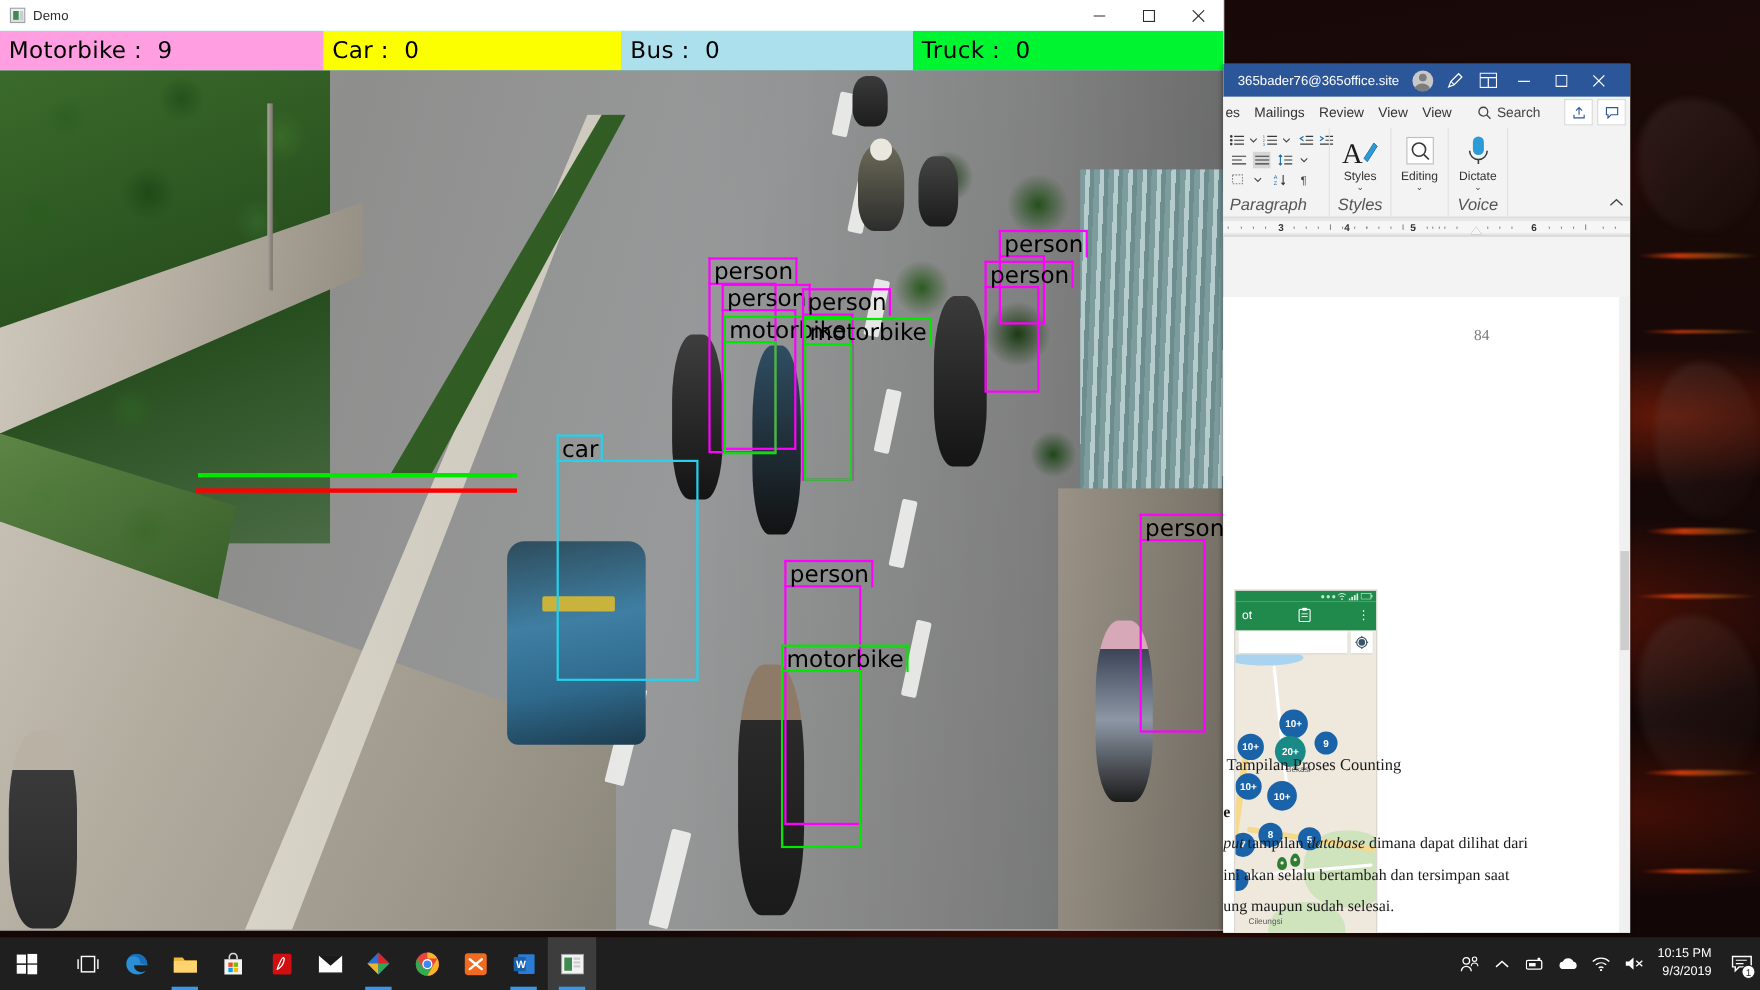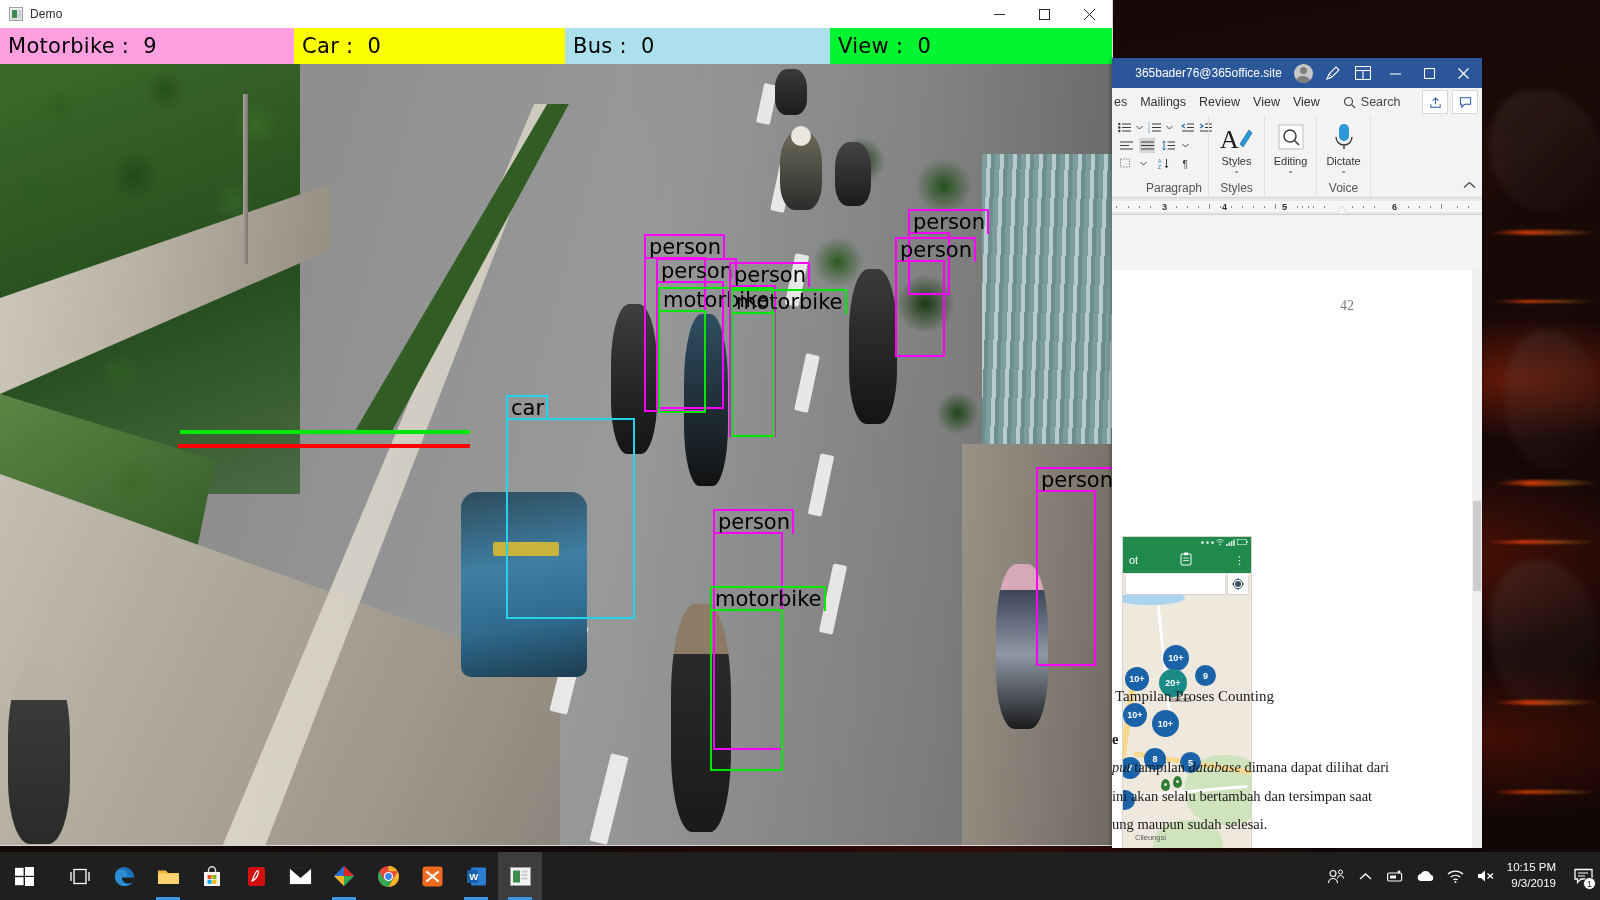--- a/index.html
+++ b/index.html
@@ -199,21 +199,21 @@
 
   
   .word-win {
     position:absolute; left:1112px; top:58px; width:370px; height:790px;
     background:#f3f3f3;
     overflow:hidden;
     box-shadow: -1px 0 4px rgba(0,0,0,.35);
   }
   .word-title {
     height:30px; background:#2b579a; display:flex; align-items:center; justify-content:flex-end;
-    color:#fff; font-size:12px; padding-right:2px;
+    color:#fff; font-size:12px; padding-right:12px;
   }
   .word-acct { margin-right:6px; white-space:nowrap; }
   .wt-icon {
     width:30px; height:30px; display:flex; align-items:center; justify-content:center;
     color:#fff;
   }
   .wt-icon.wbtn { width:34px; }
   .avatar-circle {
     width:19px; height:19px; border-radius:50%;
     background:#c8c8c8; position:relative; overflow:hidden;
@@ -237,21 +237,21 @@
     width:26px;height:24px;border:1px solid #d7d7d7;background:#fff;
     display:flex;align-items:center;justify-content:center;
   }
 
   .ribbon {
     height:82px; background:#f3f3f3; display:flex; align-items:stretch;
     border-bottom:1px solid #d4d4d4; position:relative; overflow:hidden;
   }
   .rgroup { display:flex; flex-direction:column; justify-content:space-between; padding:4px 6px 2px; position:relative; }
   .rgroup + .rgroup { border-left:1px solid #e0e0e0; }
-  .rgroup .glabel { font-size:12px; color:#555; text-align:right; }
+  .rgroup .glabel { font-size:15px; color:#555; text-align:left;font-style:italic; }
   .para-rows { display:flex; flex-direction:column; gap:3px; }
   .para-row { display:flex; align-items:center; gap:5px; }
   .mini {
     width:16px;height:15px;display:flex;align-items:center;justify-content:center;color:#3a3a3a;
   }
   .mini.sel { background:#d6d6d6; }
   .big-btn { display:flex;flex-direction:column;align-items:center;justify-content:center;gap:1px;width:48px;}
   .big-btn .bi { height:34px; display:flex; align-items:flex-end; }
   .big-btn .bl { font-size:11px; color:#333; }
   .big-btn .chev { font-size:8px; color:#444; line-height:6px;}
@@ -395,21 +395,21 @@
       </div>
       <div class="counter-cell" style="width:271px;background:#fbff00;text-align:center;">
         <span>Car :</span>
         <span class="val">0</span>
       </div>
       <div class="counter-cell" style="width:265px;background:#ade0ed;">
         <span>Bus :</span>
         <span class="val">0</span>
       </div>
       <div class="counter-cell" style="width:282px;background:#00f531;">
-        <span>View :</span>
+        <span>Truck :</span>
         <span class="val">0</span>
       </div>
     </div>
 
     <div class="video">
       <div class="scene">
         <div class="road" style="clip-path:polygon(21% 0, 100% 0, 100% 100%, 5% 100%);"></div>
         <div class="road-shade"></div>
 
         <div class="veg-left"></div>
@@ -748,21 +748,21 @@
       <span class="rk" style="left:280px;">6</span>
       <span class="rt" style="left:296px;"></span>
         <span class="rt" style="left:307px;"></span>
         <span class="rt" style="left:318px;"></span>
       <span class="rt tall" style="left:329px;"></span>
       <span class="rt" style="left:345px;"></span>
         <span class="rt" style="left:356px;"></span>
     </div>
 
     <div class="doc-page">
-      <div class="page-num">42</div>
+      <div class="page-num">84</div>
 
       <div class="phone-shot">
         <div class="ph-status">
           <span class="ph-dot"></span>
             <span class="ph-dot"></span>
             <span class="ph-dot"></span>
           <svg width="8" height="7" viewBox="0 0 8 7">
               <path d="M0.5 2 A5 5 0 0 1 7.5 2" fill="none" stroke="#d9f0e2" stroke-width=".9"></path>
               <path d="M2 3.6 A3 3 0 0 1 6 3.6" fill="none" stroke="#d9f0e2" stroke-width=".9"></path>
               <circle cx="4" cy="5.6" r=".8" fill="#d9f0e2"></circle>

